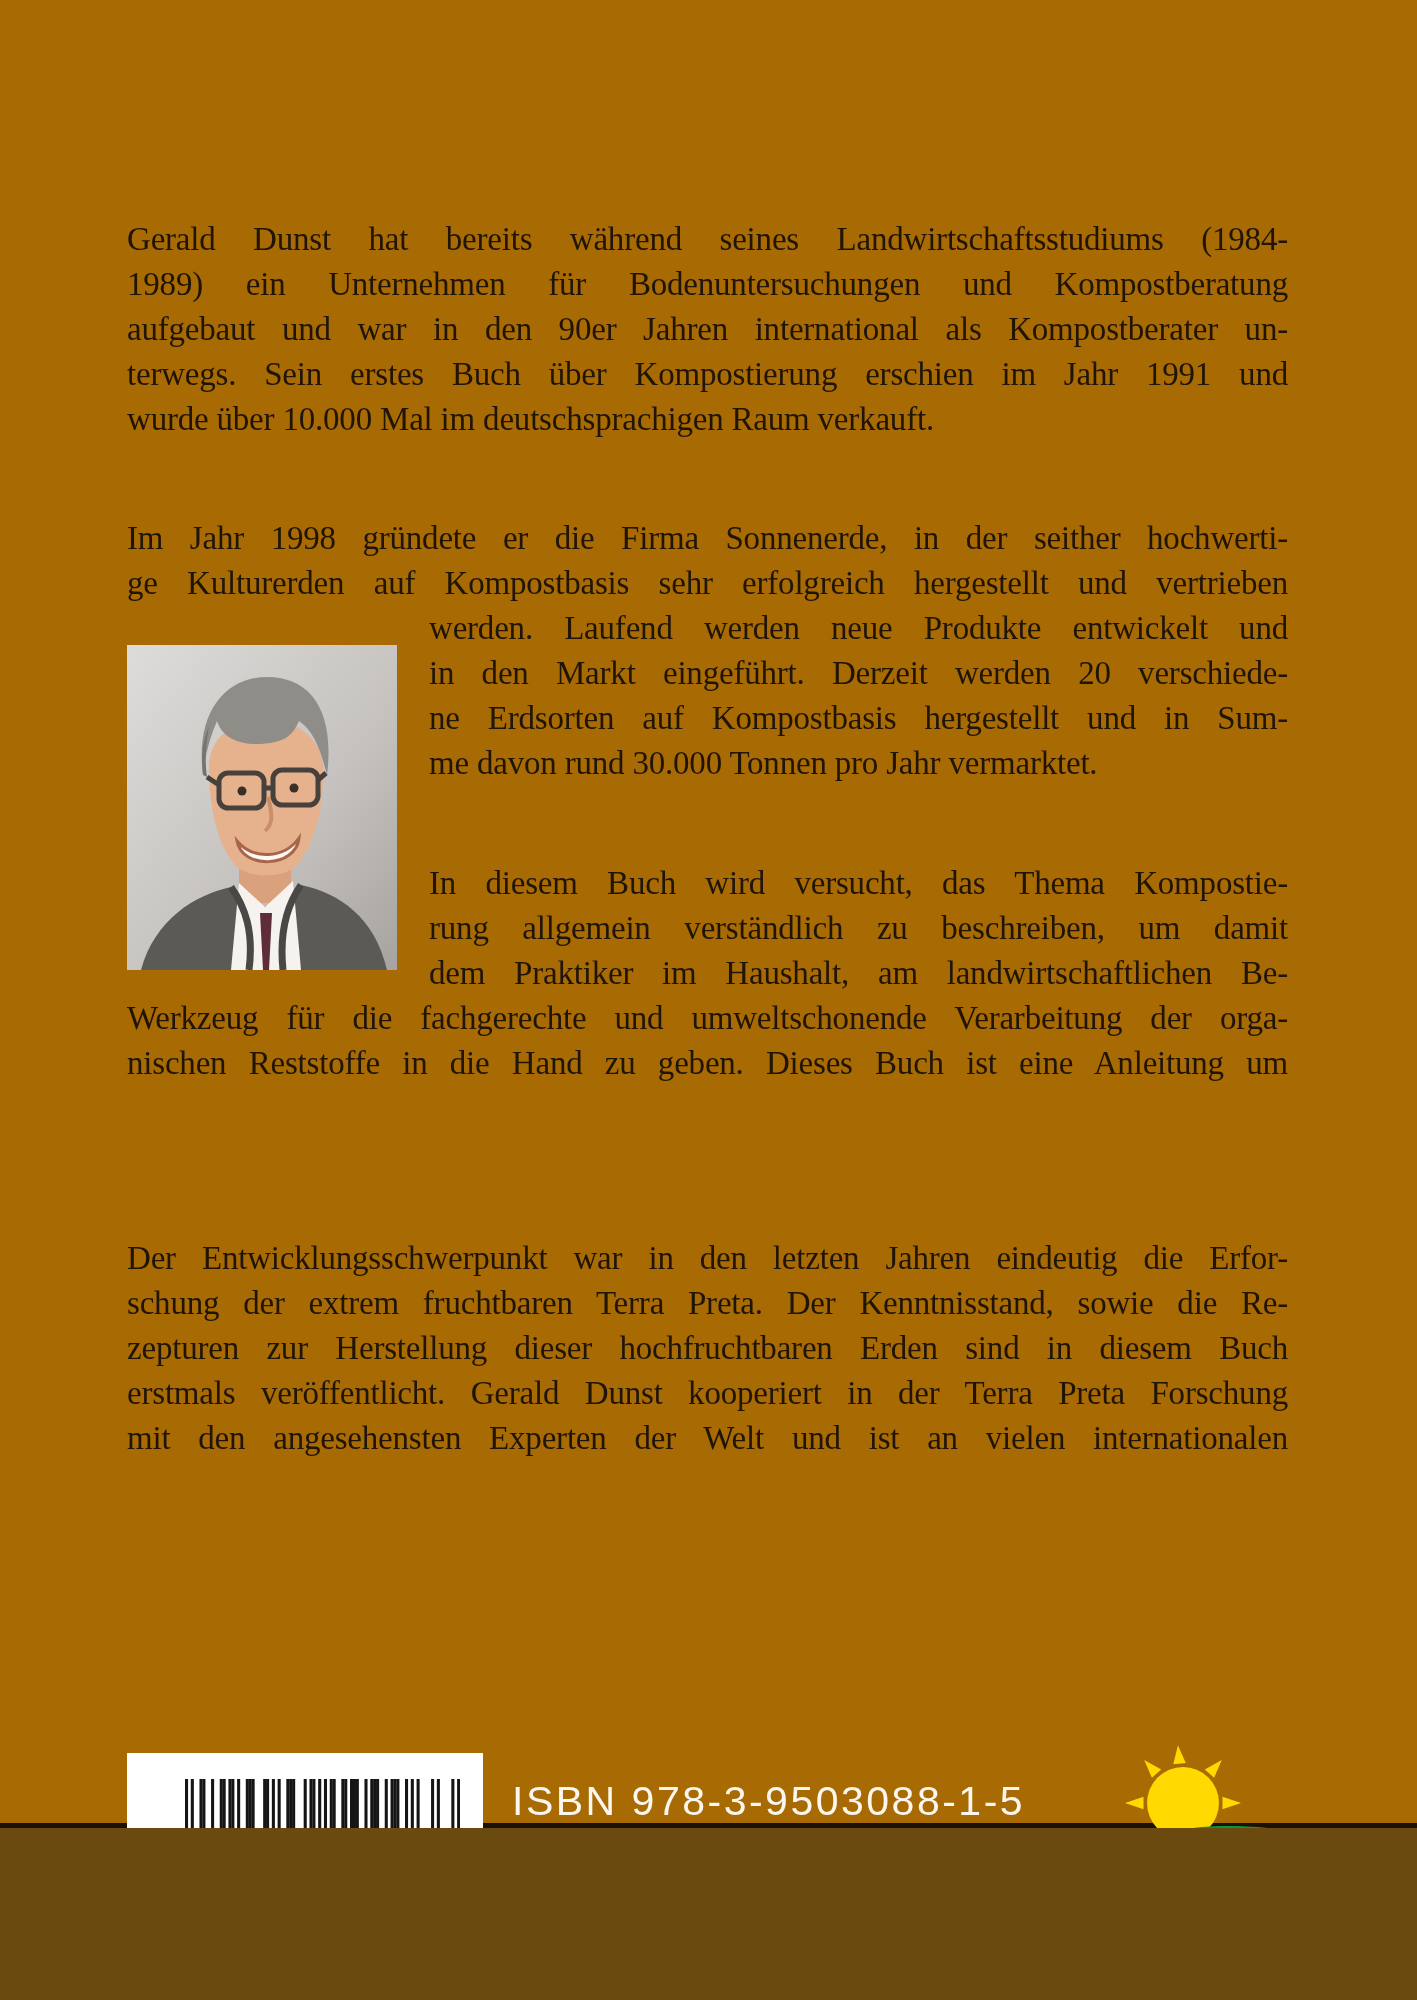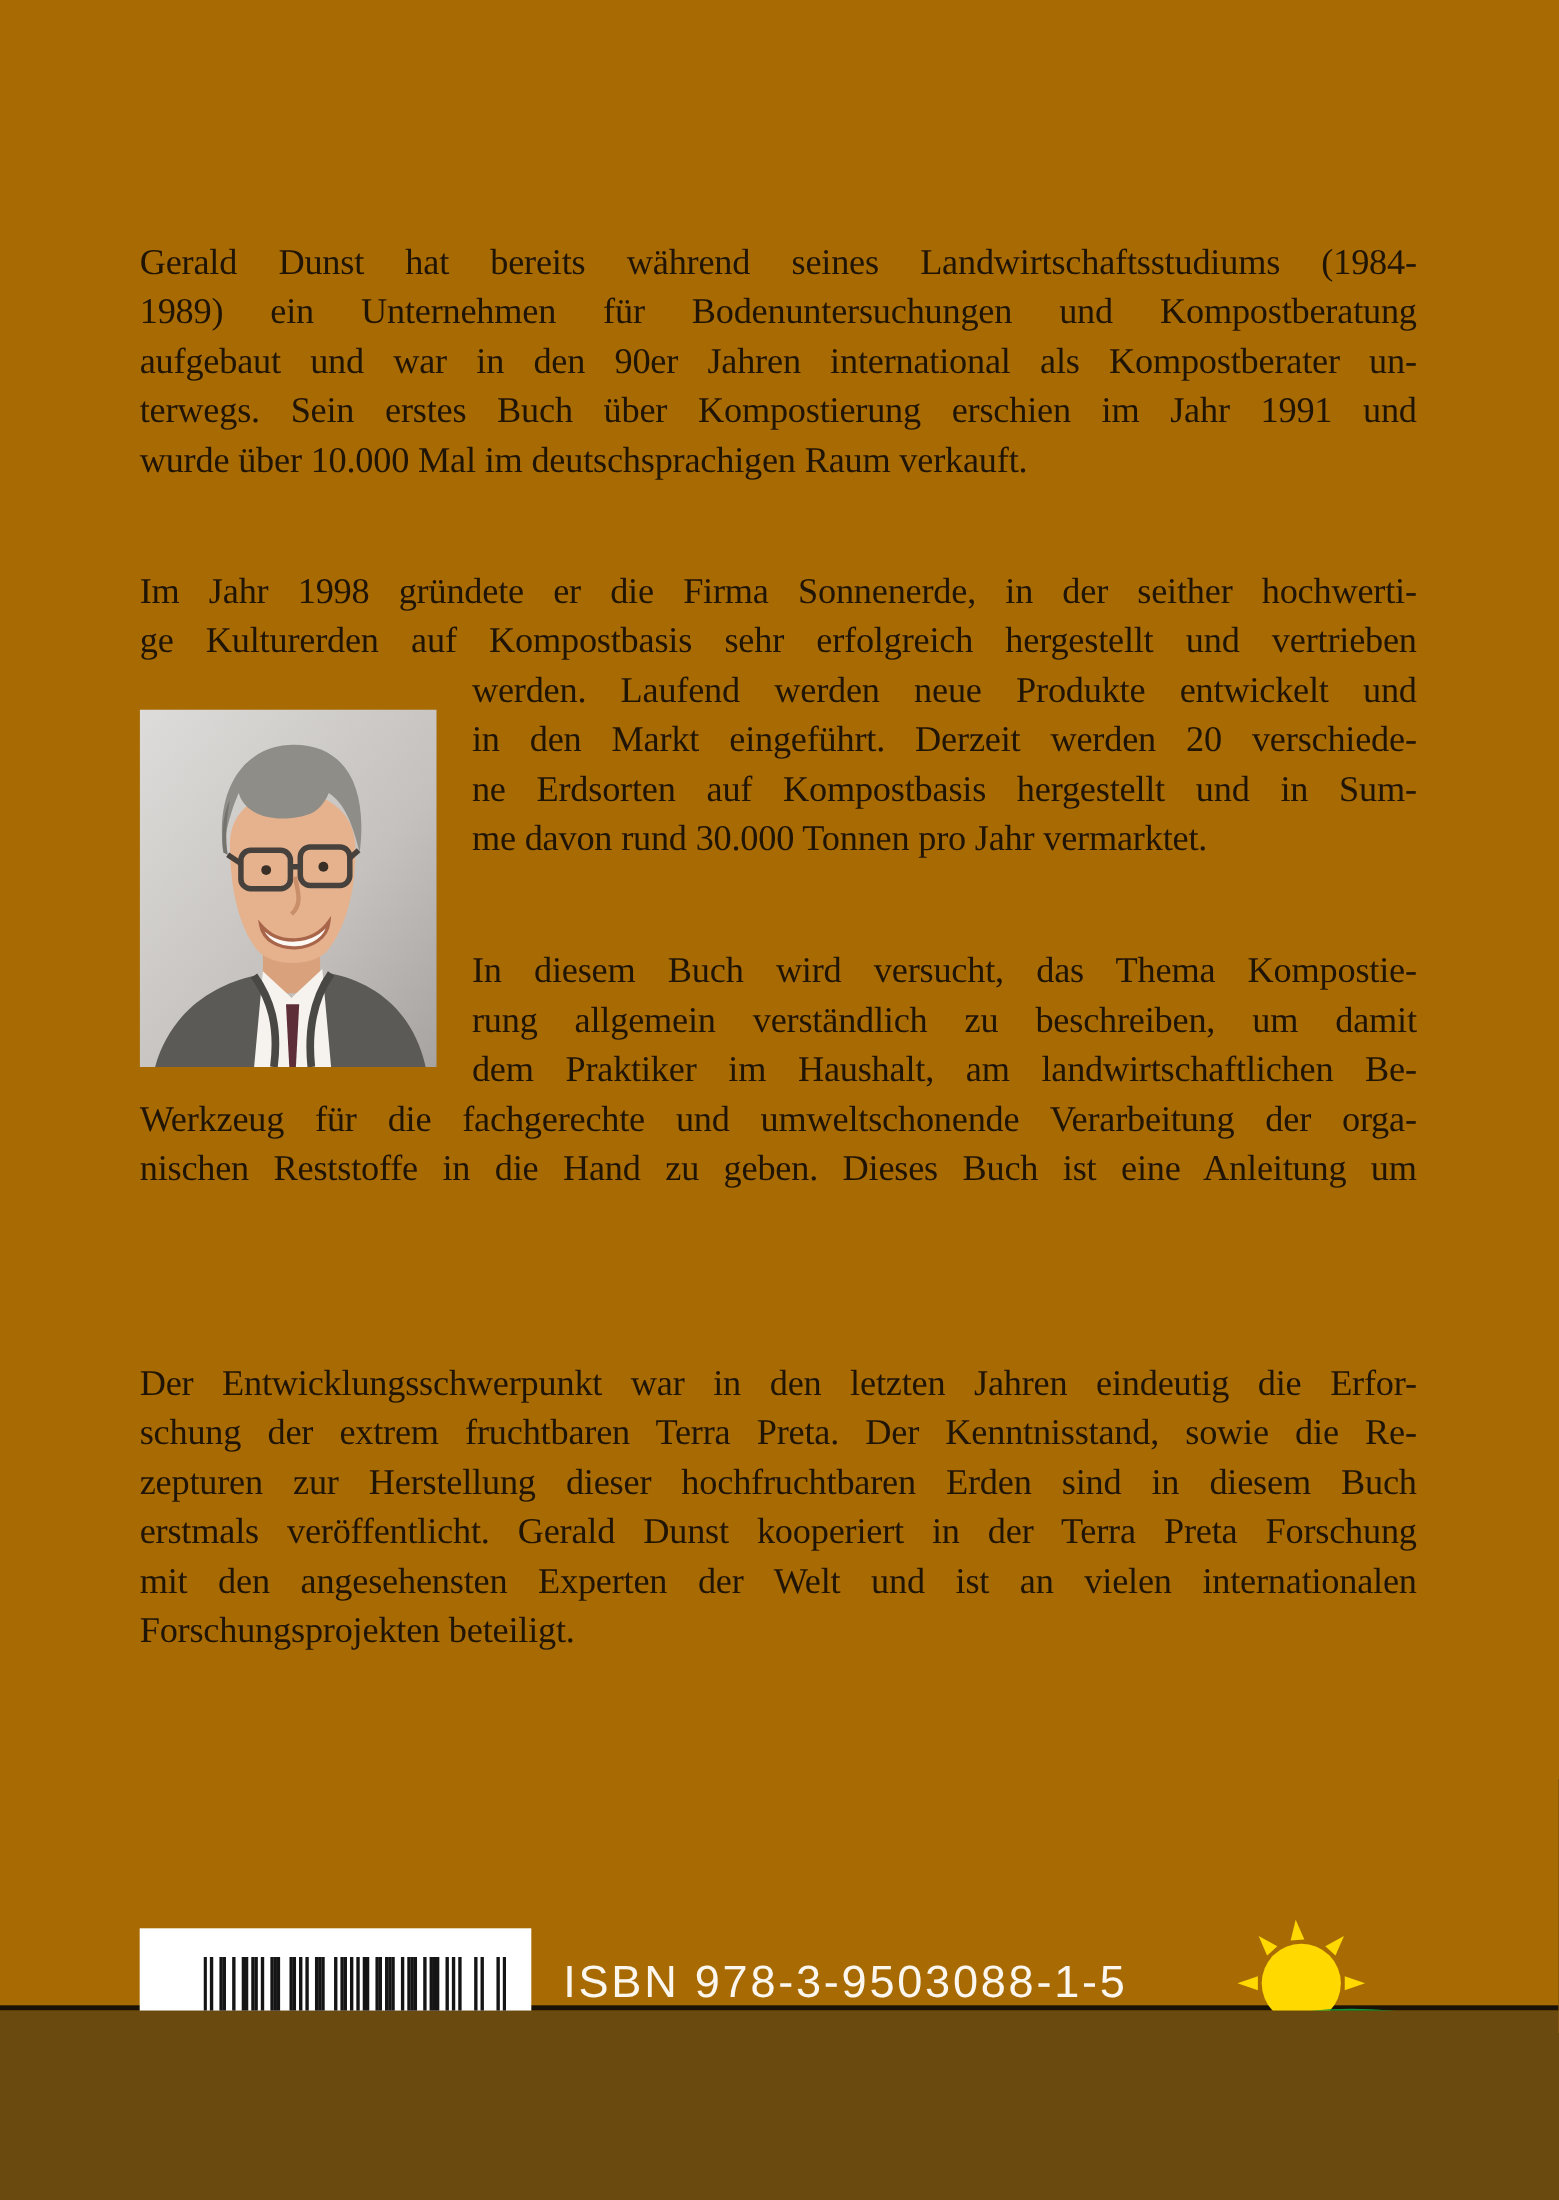--- a/index.html
+++ b/index.html
@@ -89,21 +89,20 @@
         <div class="line indent">dem Praktiker im Haushalt, am landwirtschaftlichen Be-</div>
         <div class="line">Werkzeug für die fachgerechte und umweltschonende Verarbeitung der orga-</div>
         <div class="line">nischen Reststoffe in die Hand zu geben. Dieses Buch ist eine Anleitung um</div>
       </div>
     <div class="para p4">
         <div class="line">Der Entwicklungsschwerpunkt war in den letzten Jahren eindeutig die Erfor-</div>
         <div class="line">schung der extrem fruchtbaren Terra Preta. Der Kenntnisstand, sowie die Re-</div>
         <div class="line">zepturen zur Herstellung dieser hochfruchtbaren Erden sind in diesem Buch</div>
         <div class="line">erstmals veröffentlicht. Gerald Dunst kooperiert in der Terra Preta Forschung</div>
         <div class="line">mit den angesehensten Experten der Welt und ist an vielen internationalen</div>
-        <div class="line last">Forschungsprojekten beteiligt.</div>
       </div>
   </div>
 
   <div class="portrait">
     <svg viewBox="0 0 270 325" preserveAspectRatio="none">
       <defs>
         <linearGradient id="pbg" x1="0" y1="0" x2="1" y2="1">
           <stop offset="0" stop-color="#dedcda"></stop>
           <stop offset="0.6" stop-color="#c4c1be"></stop>
           <stop offset="1" stop-color="#a7a3a0"></stop>

